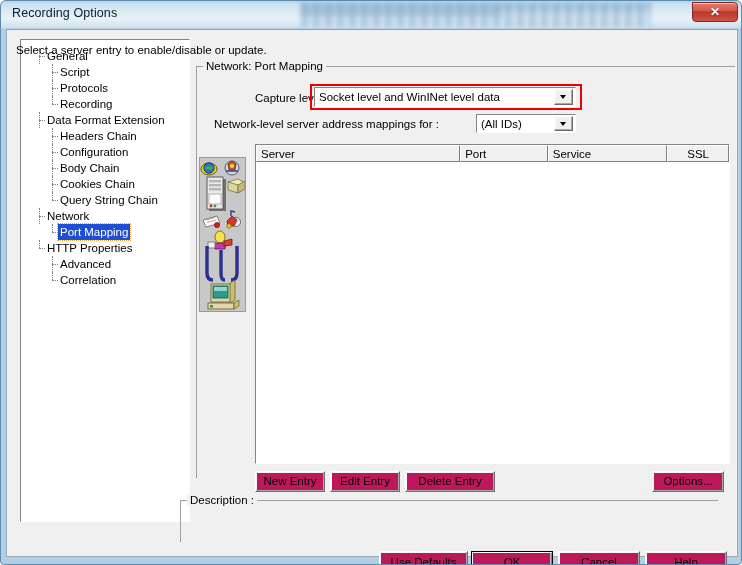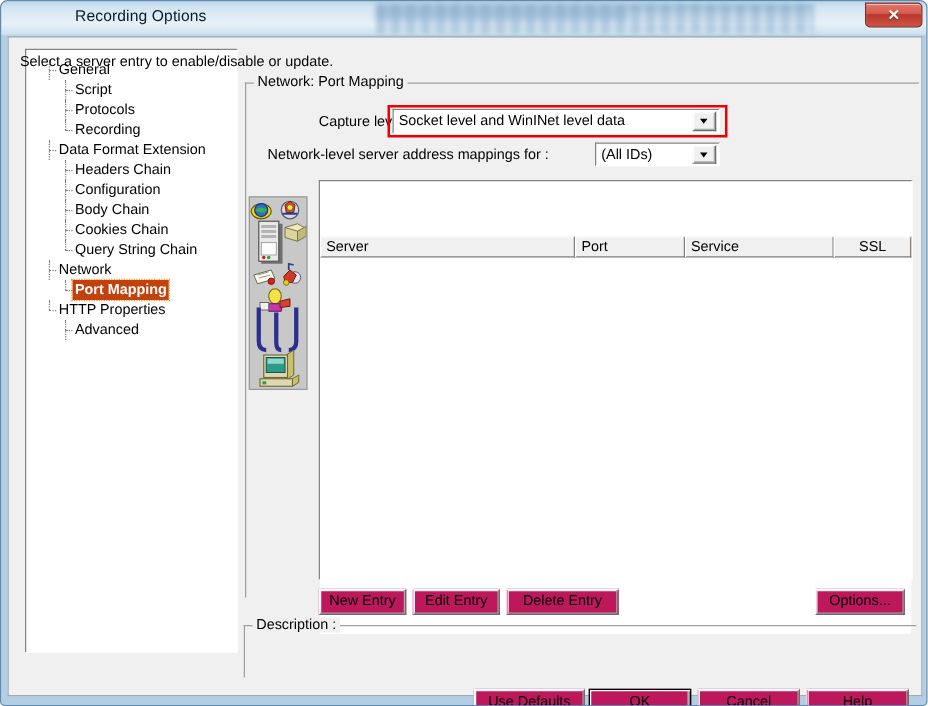--- a/index.html
+++ b/index.html
@@ -48,21 +48,20 @@
     filter: blur(3px);
     pointer-events: none;
   }
   #title-text {
     position: absolute;
     left: 11px; top: 5px;
     font-size: 12.5px;
     color: #0a1c2c;
     letter-spacing: .1px;
     white-space: nowrap;
-    margin-left: 48px;
   }
   
   #close-btn {
     position: absolute;
     right: 3px; top: 1px;
     width: 46px; height: 20px;
     box-sizing: border-box;
     border: 1px solid #7c2a22;
     border-radius: 0 4px 4px 4px;
     background: linear-gradient(to bottom, #e4796b 0%, #d4584a 45%, #b8392c 48%, #cf5244 100%);
@@ -202,24 +201,23 @@
   .tnode {
     position: relative;
     height: 16px;
     white-space: nowrap;
     cursor: default;
     display: flex;
     align-items: center;
   }
   .tnode .tlabel { padding: 0 2px; }
   .tnode.sel .tlabel {
-    background: #c2410c;
+    background: #1d4ed8;
     color: #ffffff;
     outline: 1px dotted #f0a030;
-    font-weight: bold;
   }
   .stub {
     display: inline-block;
     width: 10px; height: 16px;
     position: relative;
     flex: 0 0 auto;
   }
   .stub::before {
     content: "";
     position: absolute;
@@ -252,21 +250,20 @@
   
   #listview {
     position: absolute;
     left: 248px; top: 114px;
     width: 475px; height: 320px;
   }
   #lv-header {
     display: flex;
     height: 17px;
     background: #fdba74;
-    margin-top: 44px;
   }
   .lv-col {
     box-sizing: border-box;
     height: 17px;
     background: #f0f0f0;
     border: 1px solid;
     border-color: #ffffff #808080 #808080 #ffffff;
     font-size: 11.5px;
     color: #000;
     display: flex;
@@ -284,21 +281,21 @@
     position: absolute;
     left: 192px; top: 127px;
     width: 47px; height: 155px;
     background: #c8c8c8;
     border: 1px solid #9a9a9a;
     box-sizing: border-box;
   }
 
   
   #desc-group {
-    left: 188px; top: 470px;
+    left: 173px; top: 470px;
     width: 538px; height: 42px;
   }
   #desc-text {
     position: absolute;
     left: 9px; top: 14px;
     font-size: 11.5px;
     color: #000;
   }
 </style>
 </head>
@@ -375,20 +372,25 @@
             <span class="tlabel">Port Mapping</span>
           </div>
           <div class="tnode">
             <span class="stub last"></span>
             <span class="tlabel">HTTP Properties</span>
           </div>
           <div class="tnode">
             <span class="indent line"></span>
             <span class="stub"></span>
             <span class="tlabel">Advanced</span>
+          </div>
+          <div class="tnode">
+            <span class="indent line"></span>
+            <span class="stub last"></span>
+            <span class="tlabel">Correlation</span>
           </div>
         </div>
     </div>
 
     <div class="groupbox" id="net-group">
       <span class="gb-label">Network: Port Mapping</span>
     </div>
 
     <div class="lbl" style="left:207px; top:62px;margin-left:41px;">Capture level:</div>
     <div class="combo" style="left:307px; top:57px; width:262px; height:20px;">

